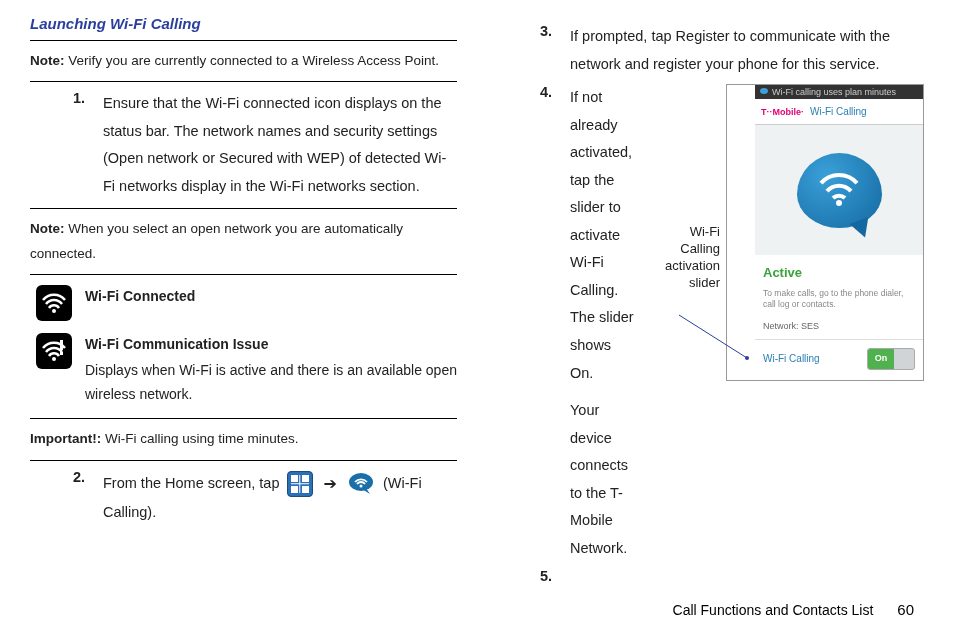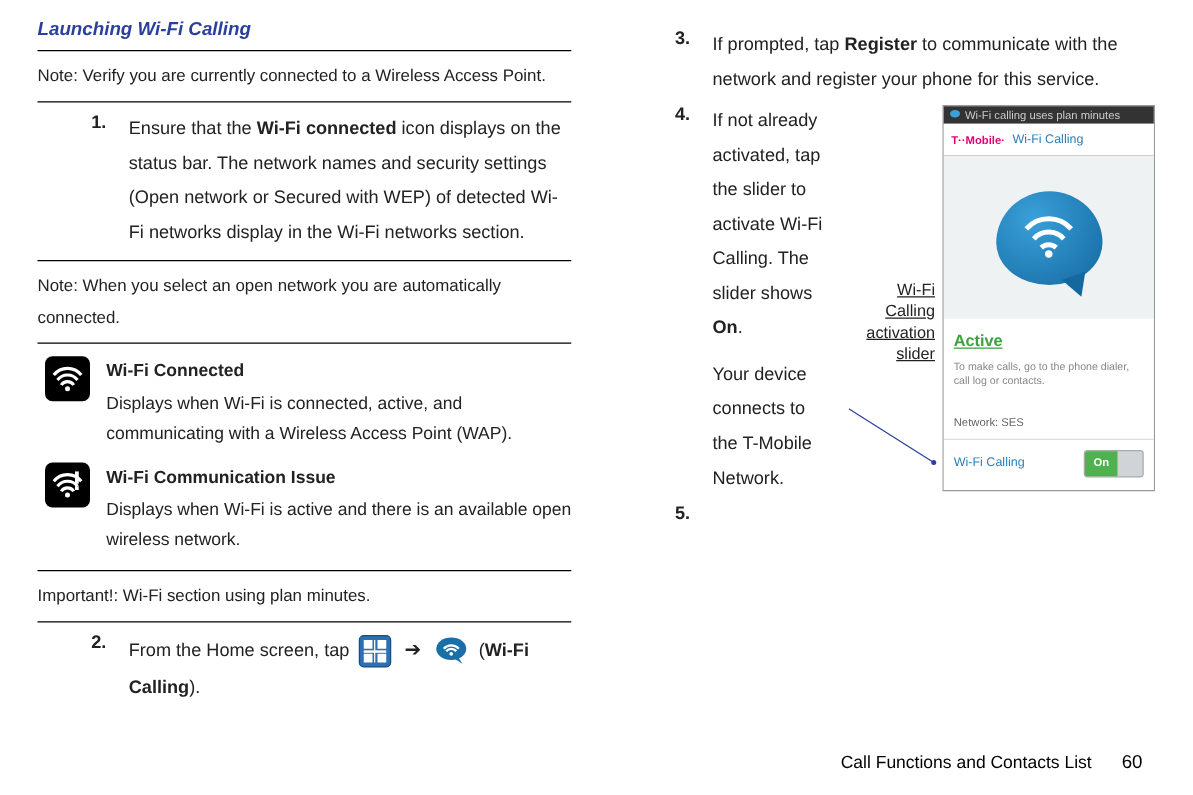--- a/index.html
+++ b/index.html
@@ -33,21 +33,21 @@
   }
   .rule {
     border: none;
     border-top: 1px solid #000;
     margin: 8px 0;
   }
   .note {
     font-size: 13.5px;
     line-height: 1.8;
   }
-  .note b { font-weight: normal; }
+  .note b { font-weight: bold; }
   .step-list {
     list-style: none;
     margin: 8px 0 0 0;
     padding: 0;
   }
   .step {
     display: flex;
     margin: 6px 0;
   }
   .step .num {
@@ -56,21 +56,21 @@
     font-weight: bold;
     font-size: 14.5px;
     text-align: right;
     padding-right: 18px;
   }
   .step .body {
     flex: 1;
     line-height: 1.9;
     font-size: 14.5px;
   }
-  .step .body b { font-weight: bold; }
+  .step .body b { font-weight: normal; }
   .icon-row {
     display: flex;
     margin: 10px 0 12px 0;
   }
   .icon-cell {
     width: 55px;
     flex: 0 0 55px;
   }
   .icon-box {
     width: 36px;
@@ -133,28 +133,28 @@
     display: flex;
     align-items: flex-start;
     margin-left: 10px;
   }
   .callout-label {
     font-size: 13px;
     text-align: right;
     line-height: 1.3;
     margin-top: 140px;
     width: 72px;
-    text-decoration: underline;
   }
   .phone-shot {
     width: 168px;
     border: 1px solid #999;
     background: #fff;
     font-size: 10px;
     margin-left: 6px;
+    padding-left: 28px;
   }
   .phone-status {
     background: #333;
     height: 14px;
     display: flex;
     align-items: center;
     padding: 0 4px;
     color: #ccc;
     font-size: 9px;
   }
@@ -196,23 +196,23 @@
   }
   .bubble .wifi {
     position: absolute;
     top: 50%; left: 50%;
     transform: translate(-50%, -55%);
   }
   .phone-active {
     padding: 6px 8px 4px 8px;
     background: #fff;
   }
-  .phone-active .active-label { color: #39a339; font-weight: bold; font-size: 13px; text-decoration: underline; }
+  .phone-active .active-label { color: #39a339; font-weight: bold; font-size: 13px; }
   .phone-active .sub { color: #888; font-size: 8.5px; line-height: 1.3; margin: 2px 0; }
-  .phone-active .net { color: #666; font-size: 9px; margin-top: 20px; }
+  .phone-active .net { color: #666; font-size: 9px; margin-top: 8px; }
   .phone-slider-row {
     background: #fff;
     padding: 8px 8px 10px 8px;
     border-top: 1px solid #ddd;
     display: flex;
     justify-content: space-between;
     align-items: center;
     position: relative;
   }
   .phone-slider-row .slabel { color: #2a7fb5; font-size: 10px; }
@@ -292,21 +292,20 @@
           <svg width="26" height="22" viewBox="0 0 26 22">
             <path d="M2 8 A14 14 0 0 1 24 8" stroke="#fff" stroke-width="2.5" fill="none"></path>
             <path d="M5 12 A10 10 0 0 1 21 12" stroke="#fff" stroke-width="2.5" fill="none"></path>
             <path d="M8 16 A6 6 0 0 1 18 16" stroke="#fff" stroke-width="2.5" fill="none"></path>
             <circle cx="13" cy="19" r="2" fill="#fff"></circle>
           </svg>
         </div>
       </div>
       <div class="icon-txt">
         <span class="title">Wi-Fi Connected</span>
-        <span>Displays when Wi-Fi is connected, active, and communicating with a Wireless Access Point (WAP).</span>
       </div>
     </div>
 
     <div class="icon-row">
       <div class="icon-cell">
         <div class="icon-box">
           <svg width="26" height="22" viewBox="0 0 26 22">
             <path d="M2 8 A14 14 0 0 1 24 8" stroke="#fff" stroke-width="2.5" fill="none"></path>
             <path d="M5 12 A10 10 0 0 1 21 12" stroke="#fff" stroke-width="2.5" fill="none"></path>
             <path d="M8 16 A6 6 0 0 1 18 16" stroke="#fff" stroke-width="2.5" fill="none"></path>
@@ -317,21 +316,21 @@
         </div>
       </div>
       <div class="icon-txt">
         <span class="title">Wi-Fi Communication Issue</span>
         <span>Displays when Wi-Fi is active and there is an available open wireless network.</span>
       </div>
     </div>
 
     <hr class="rule">
     <div class="note">
-      <b>Important!:</b><span> Wi-Fi section using plan minutes.</span>
+      <b>Important!:</b><span> Wi-Fi calling using time minutes.</span>
     </div>
     <hr class="rule">
 
     <ol class="step-list">
       <li class="step">
         <div class="num">2.</div>
         <div class="body">
           <span>From the Home screen, tap </span>
           <span class="inline-app-icon grid">
             <svg width="24" height="24" style="position:absolute;top:0;left:0">

